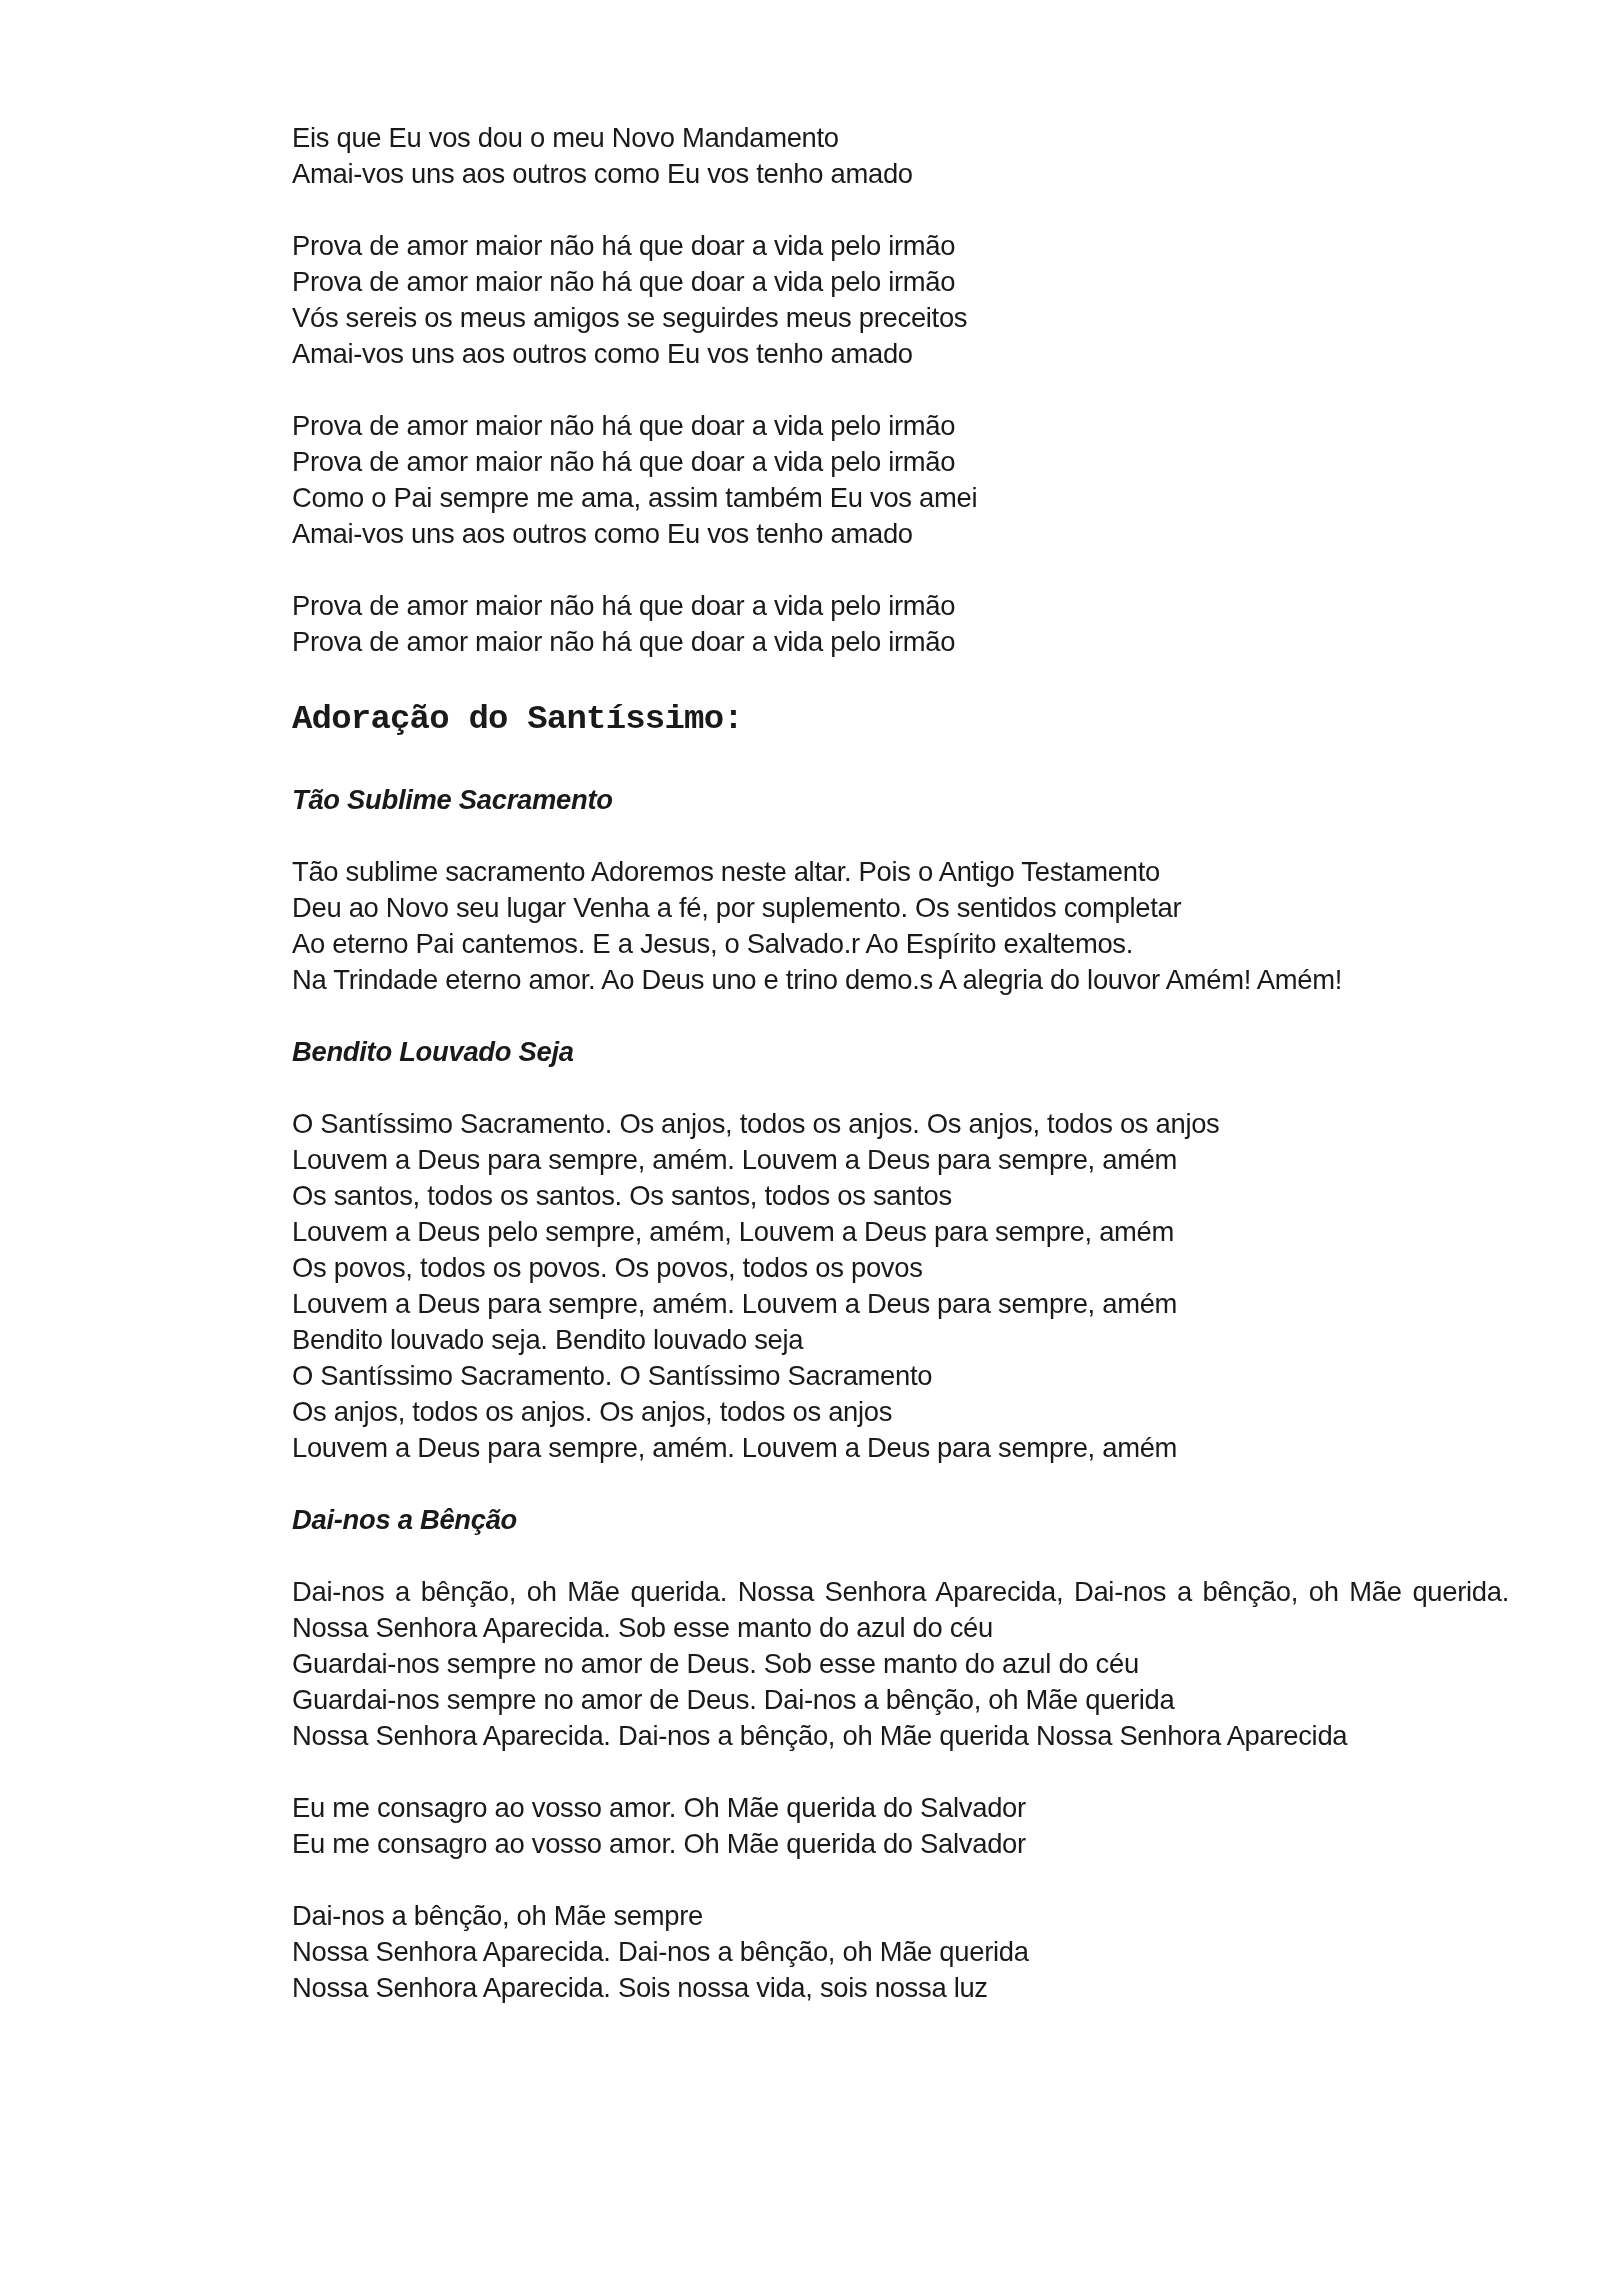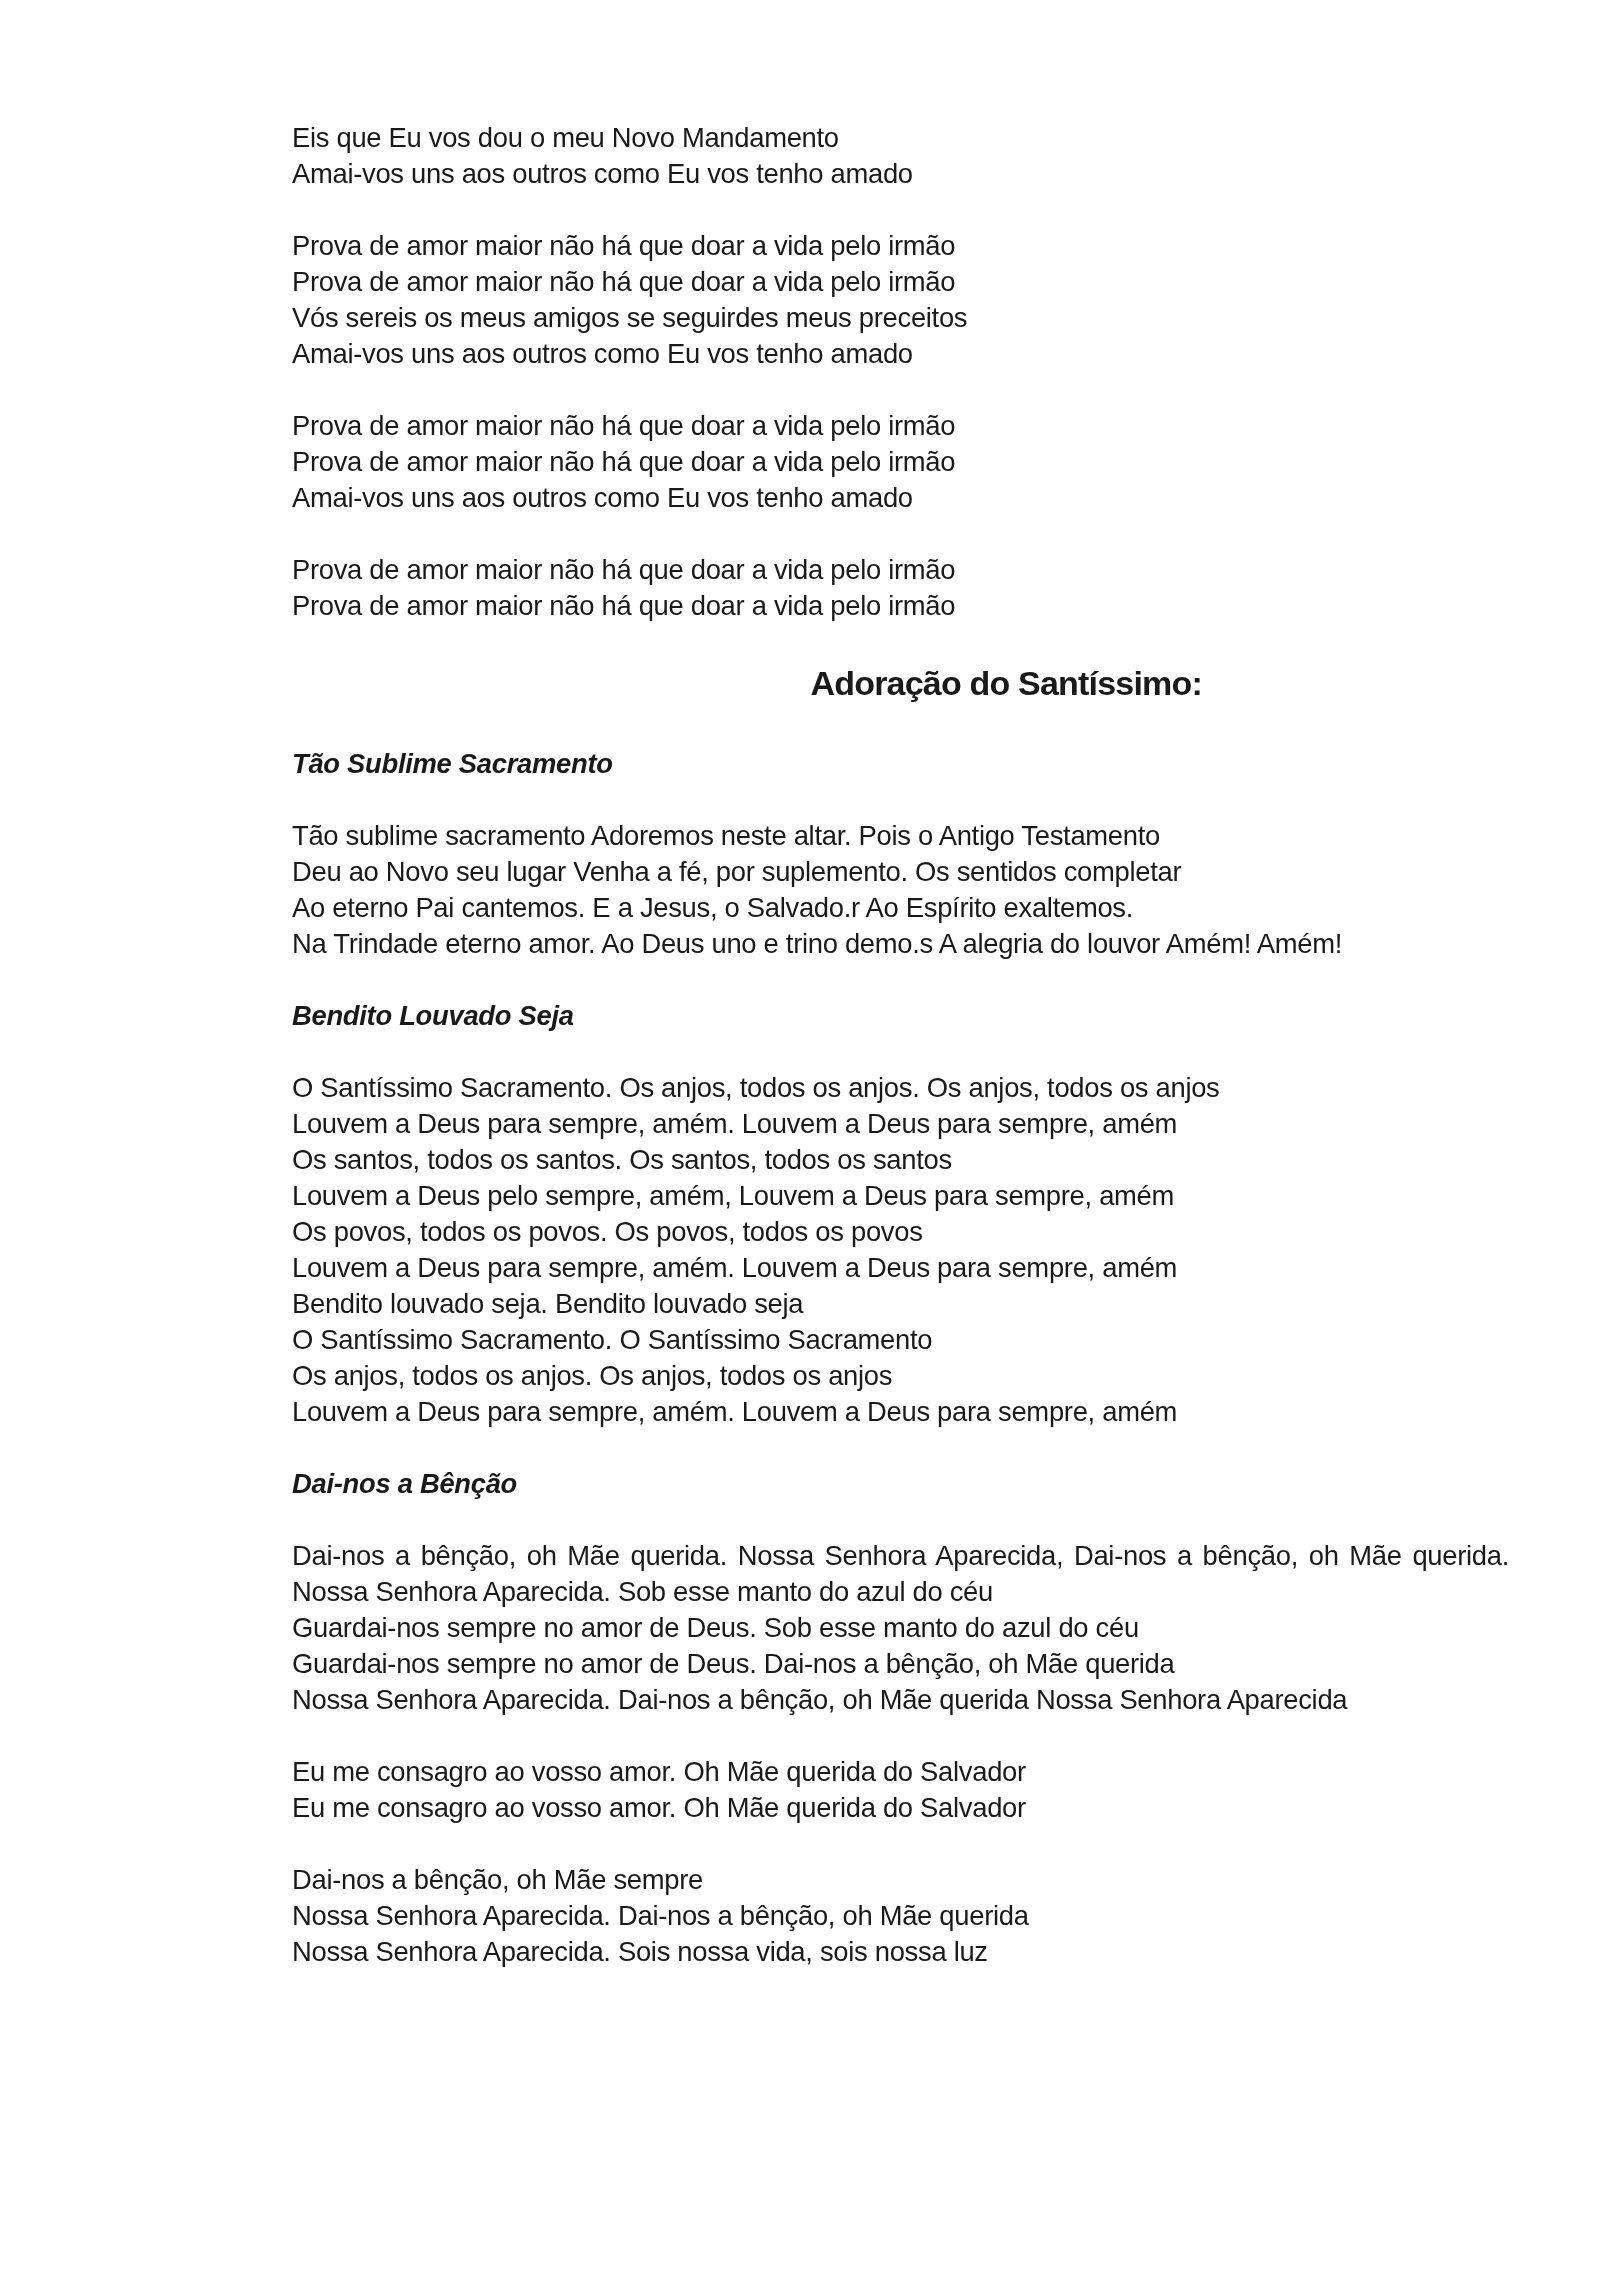--- a/index.html
+++ b/index.html
@@ -28,25 +28,26 @@
   .line {
     white-space: pre-wrap;
   }
   .line.stretch {
     text-align: justify;
     text-align-last: justify;
   }
   .heading {
     margin: 0 0 39px 0;
     width: 910px;            
-    text-align: right;
+    text-align: left;
     font-size: 34px;
     line-height: 47px;
     font-weight: bold;
     letter-spacing: -0.8px;
+    font-family: Liberation Mono, monospace;
   }
   .subheading {
     margin: 0 0 36px 0;
     font-size: 27.4px;
     line-height: 36px;
     font-weight: bold;
     font-style: italic;
   }
 </style>
 </head>
@@ -60,20 +61,21 @@
       </div>
       <div class="stanza">
         <div class="line">Prova de amor maior não há que doar a vida pelo irmão</div>
         <div class="line">Prova de amor maior não há que doar a vida pelo irmão</div>
         <div class="line">Vós sereis os meus amigos se seguirdes meus preceitos</div>
         <div class="line">Amai-vos uns aos outros como Eu vos tenho amado</div>
       </div>
       <div class="stanza">
         <div class="line">Prova de amor maior não há que doar a vida pelo irmão</div>
         <div class="line">Prova de amor maior não há que doar a vida pelo irmão</div>
+        <div class="line">Como o Pai sempre me ama, assim também Eu vos amei</div>
         <div class="line">Amai-vos uns aos outros como Eu vos tenho amado</div>
       </div>
       <div class="stanza">
         <div class="line">Prova de amor maior não há que doar a vida pelo irmão</div>
         <div class="line">Prova de amor maior não há que doar a vida pelo irmão</div>
       </div>
       <h1 class="heading">Adoração do Santíssimo:</h1>
       <h2 class="subheading">Tão Sublime Sacramento</h2>
       <div class="stanza">
         <div class="line">Tão sublime sacramento Adoremos neste altar. Pois o Antigo Testamento</div>

